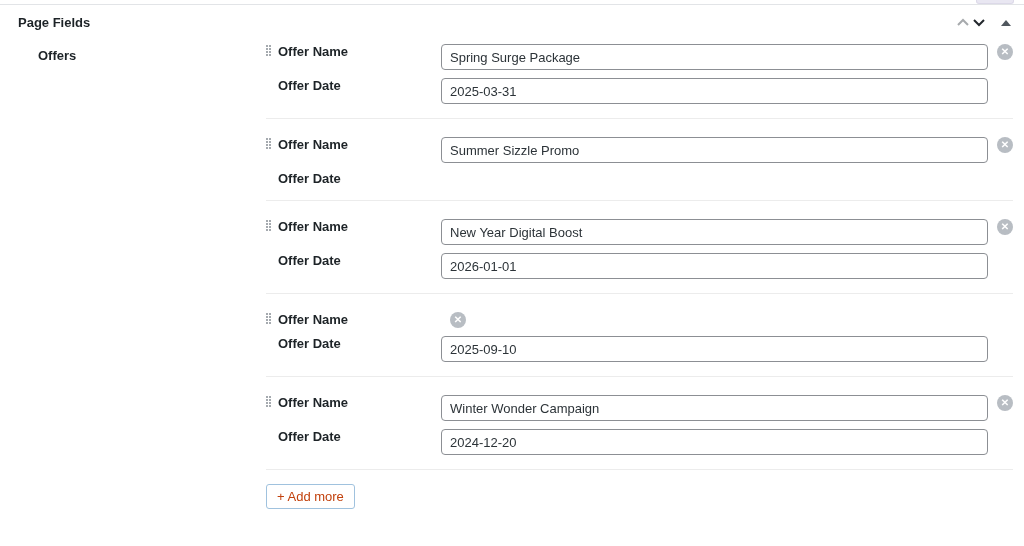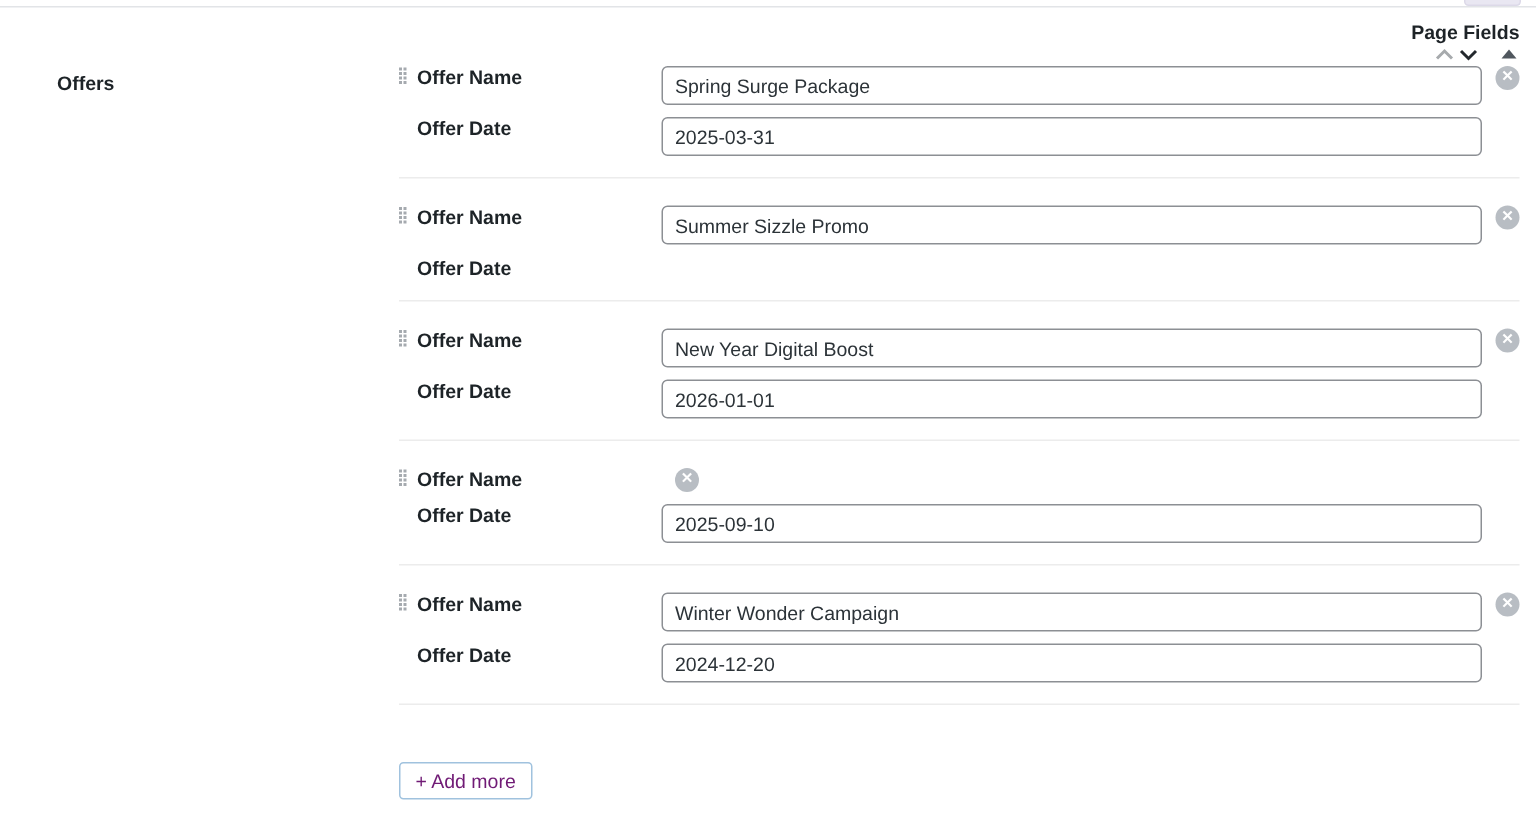--- a/index.html
+++ b/index.html
@@ -9,22 +9,22 @@
   
   .top-partial-button {
     position: absolute; top: 0; right: 10px; width: 38px; height: 4px;
     background: #e9e7f2; border: 1px solid #dcd9e8; border-top: none;
     border-radius: 0 0 3px 3px;
   }
   .topline { height: 5px; border-bottom: 1px solid #e2e4e7; }
 
   
   .metabox-header {
-    display: flex; justify-content: space-between; align-items: flex-end;
-    padding: 9px 11px 0 18px; height: 26px; flex-direction: column;
+    display: flex; justify-content: space-between; align-items: center;
+    padding: 9px 11px 0 18px; height: 26px;
   }
   .metabox-title { font-size: 13px; font-weight: bold; color: #1d2327; }
   .header-controls { display: flex; align-items: center; }
   .order-btn {
     background: none; border: none; cursor: pointer; padding: 0;
     width: 16px; height: 14px; display: flex; align-items: center; justify-content: center;
   }
   .toggle-btn {
     background: none; border: none; cursor: pointer; padding: 0;
     width: 14px; height: 14px; margin-left: 12px;
@@ -67,22 +67,22 @@
   .remove-btn {
     width: 16px; height: 16px; margin-left: 9px; flex: none;
     border: none; border-radius: 50%; background: #b8bdc3; color: #ffffff;
     font-size: 10px; line-height: 16px; text-align: center; cursor: pointer;
     padding: 0; font-weight: bold;
     display: flex; align-items: center; justify-content: center;
   }
   .end-spacer { width: 25px; flex: none; }
 
   .add-more-btn {
-    margin-top: 38px; display: inline-block;
-    background: #ffffff; color: #701a75; border: 1px solid #a0c2de;
+    margin-top: 14px; display: inline-block;
+    background: #ffffff; color: #c2410c; border: 1px solid #a0c2de;
     border-radius: 3px; font-size: 13px; padding: 4px 10px; cursor: pointer;
     font-family: "Liberation Sans", sans-serif;
   }
 </style>
 </head>
 <body>
 
 <div class="top-partial-button"></div>
 <div class="topline"></div>
 

